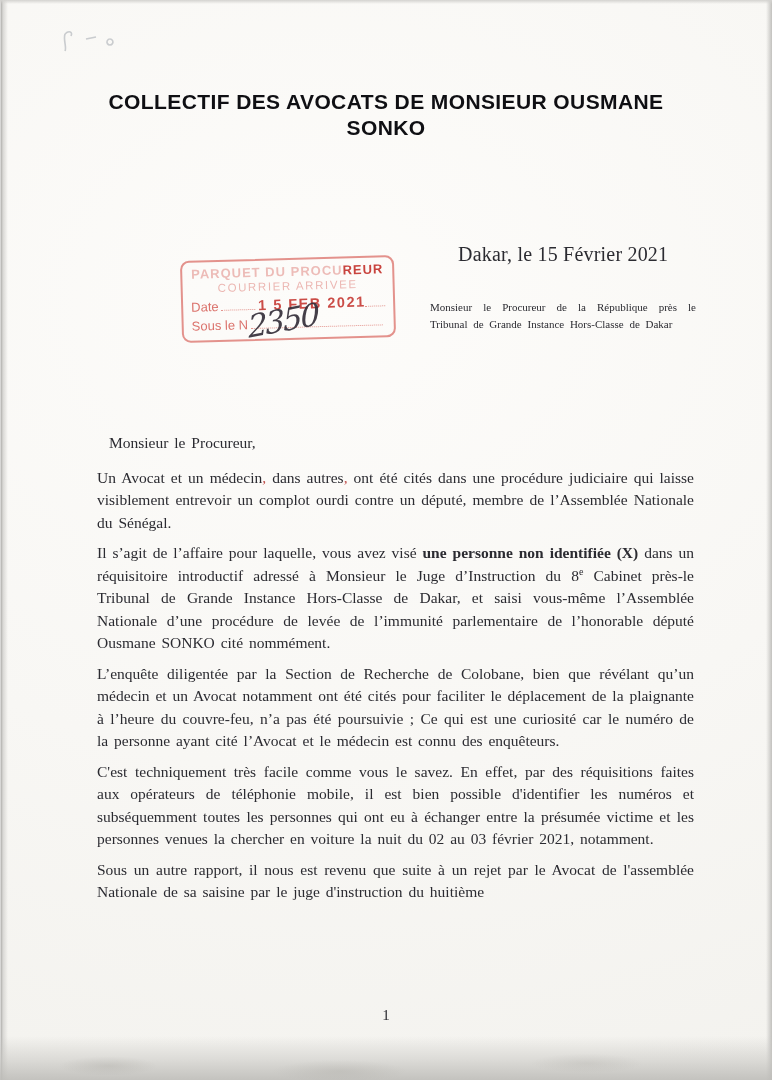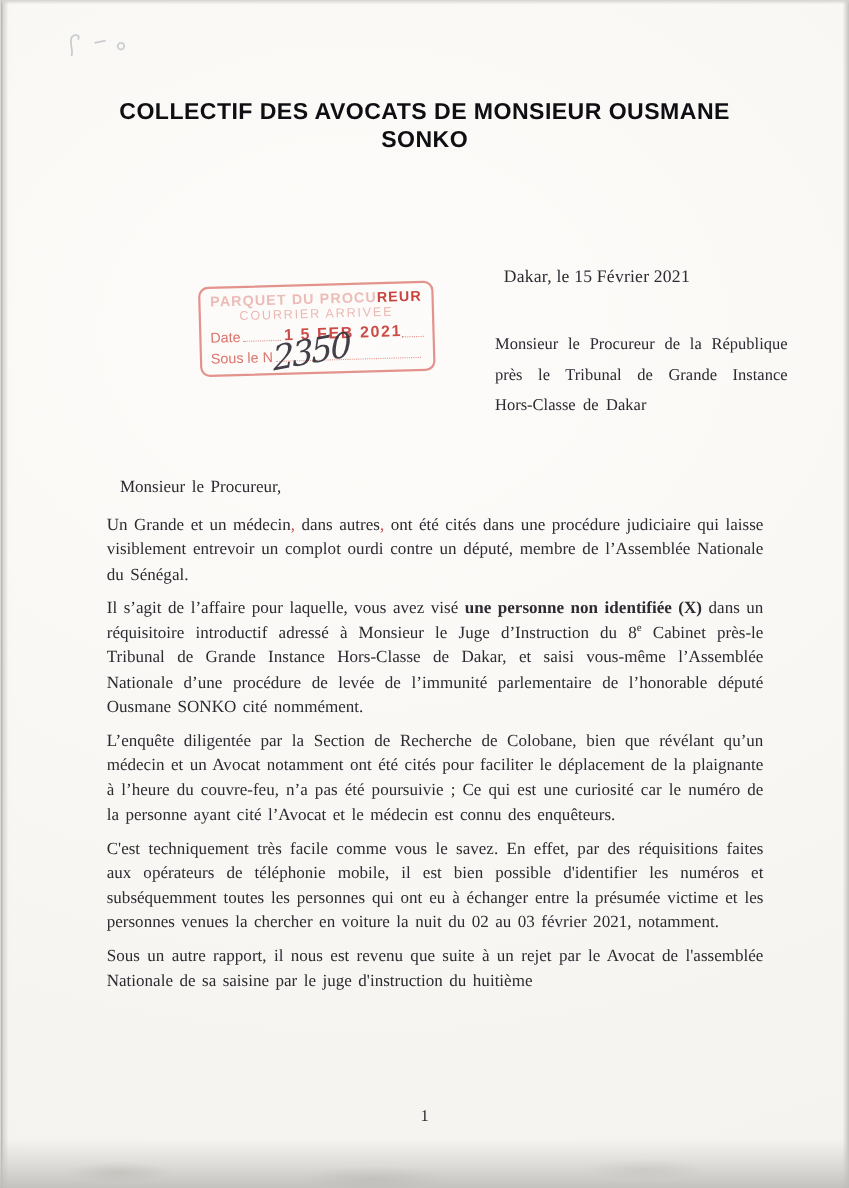--- a/index.html
+++ b/index.html
@@ -32,24 +32,24 @@
   
   .title{
     position:absolute;top:89px;left:50%;transform:translateX(-50%);
     width:610px;text-align:center;
     font-family:"Liberation Sans","DejaVu Sans",sans-serif;
     font-weight:bold;font-size:21px;line-height:26px;letter-spacing:0.4px;
     color:#0f0f13;
   }
 
   
-  .dateline{position:absolute;top:243px;left:458px;font-size:16px;letter-spacing:0.2px;}
+  .dateline{position:absolute;top:243px;left:458px;font-size:20px;letter-spacing:0.2px;}
   .addressee{
-    position:absolute;top:299px;left:450px;width:266px;
-    text-align:justify;font-size:15px;line-height:28px;word-spacing:3px;
+    position:absolute;top:299px;left:430px;width:266px;
+    text-align:justify;font-size:11px;line-height:17px;word-spacing:3px;
   }
 
   
   .stamp{
     position:absolute;left:181px;top:258px;width:214px;height:82px;
     border:2.5px solid rgba(216,101,94,0.7);border-radius:9px;
     transform:rotate(-1.6deg);
     padding:4px 8px 2px;box-sizing:border-box;
     font-family:"Liberation Sans","DejaVu Sans",sans-serif;
     color:var(--stamp-red,#d8655e);
@@ -112,21 +112,21 @@
     </div>
     <div class="handwritten">2350</div>
   </div>
 
   <div class="dateline">Dakar, le 15 Février 2021</div>
 
   <div class="addressee">Monsieur le Procureur de la République près le Tribunal de Grande Instance Hors-Classe de Dakar</div>
 
   <div class="body">
     <p class="salutation">Monsieur le Procureur,</p>
-    <p><span>Un Grande et un médecin</span><span class="red-ink">,</span><span> dans autres</span><span class="red-ink">,</span><span> ont été cités dans une procédure judiciaire qui laisse visiblement entrevoir un complot ourdi contre un député, membre de l’Assemblée Nationale du Sénégal.</span></p>
+    <p><span>Un Avocat et un médecin</span><span class="red-ink">,</span><span> dans autres</span><span class="red-ink">,</span><span> ont été cités dans une procédure judiciaire qui laisse visiblement entrevoir un complot ourdi contre un député, membre de l’Assemblée Nationale du Sénégal.</span></p>
     <p><span>Il s’agit de l’affaire pour laquelle, vous avez visé </span><span class="b">une personne non identifiée (X)</span><span> dans un réquisitoire introductif adressé à Monsieur le Juge d’Instruction du 8</span><span class="sup">e</span><span> Cabinet près-le Tribunal de Grande Instance Hors-Classe de Dakar, et saisi vous-même l’Assemblée Nationale d’une procédure de levée de l’immunité parlementaire de l’honorable député Ousmane SONKO cité nommément.</span></p>
     <p><span>L’enquête diligentée par la Section de Recherche de Colobane, bien que révélant qu’un médecin et un Avocat notamment ont été cités pour faciliter le déplacement de la plaignante à l’heure du couvre-feu, n’a pas été poursuivie ; Ce qui est une curiosité car le numéro de la personne ayant cité l’Avocat et le médecin est connu des enquêteurs.</span></p>
     <p><span>C'est techniquement très facile comme vous le savez. En effet, par des réquisitions faites aux opérateurs de téléphonie mobile, il est bien possible d'identifier les numéros et subséquemment toutes les personnes qui ont eu à échanger entre la présumée victime et les personnes venues la chercher en voiture la nuit du 02 au 03 février 2021, notamment.</span></p>
     <p><span>Sous un autre rapport, il nous est revenu que suite à un rejet par le Avocat de l'assemblée Nationale de sa saisine par le juge d'instruction du huitième</span></p>
   </div>
 
   <div class="pagenum">1</div>
 
   <div class="edge-left"></div>
   <div class="edge-right"></div>

